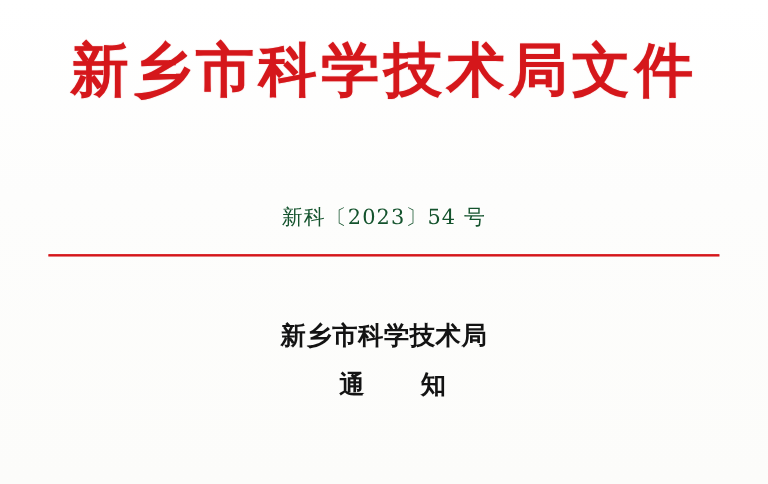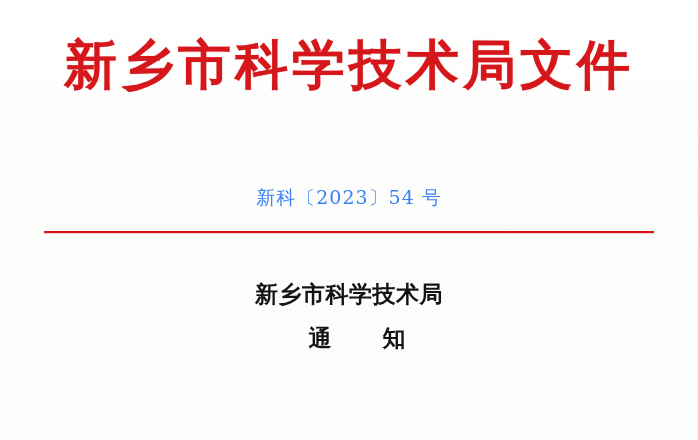--- a/index.html
+++ b/index.html
@@ -44,39 +44,39 @@
     text-shadow: 0 0 1px rgba(213,23,27,0.55);
     white-space: nowrap;
   }
 
   .doc-number {
     position: absolute;
     top: 185px;
     left: 0;
     right: 0;
     text-align: center;
-    color: #3b82f6;
+    color: #14532d;
     font-size: 19px;
     letter-spacing: 1px;
     font-family: "DejaVu Serif", "Liberation Serif", serif;
   }
 
   .red-rule {
     position: absolute;
     top: 231px;
     left: 44px;
     width: 610px;
     height: 2px;
     background: #d5171b;
     box-shadow: 0 0.5px 0 rgba(213,23,27,0.4);
   }
 
   .body-block {
     position: absolute;
-    top: 272px;
+    top: 284px;
     left: 0;
     right: 0;
     text-align: center;
     color: #131313;
     font-size: 23px;
     font-weight: bold;
     line-height: 1.92;
     letter-spacing: 0.5px;
     font-family: "DejaVu Serif", "Liberation Serif", serif;
   }

